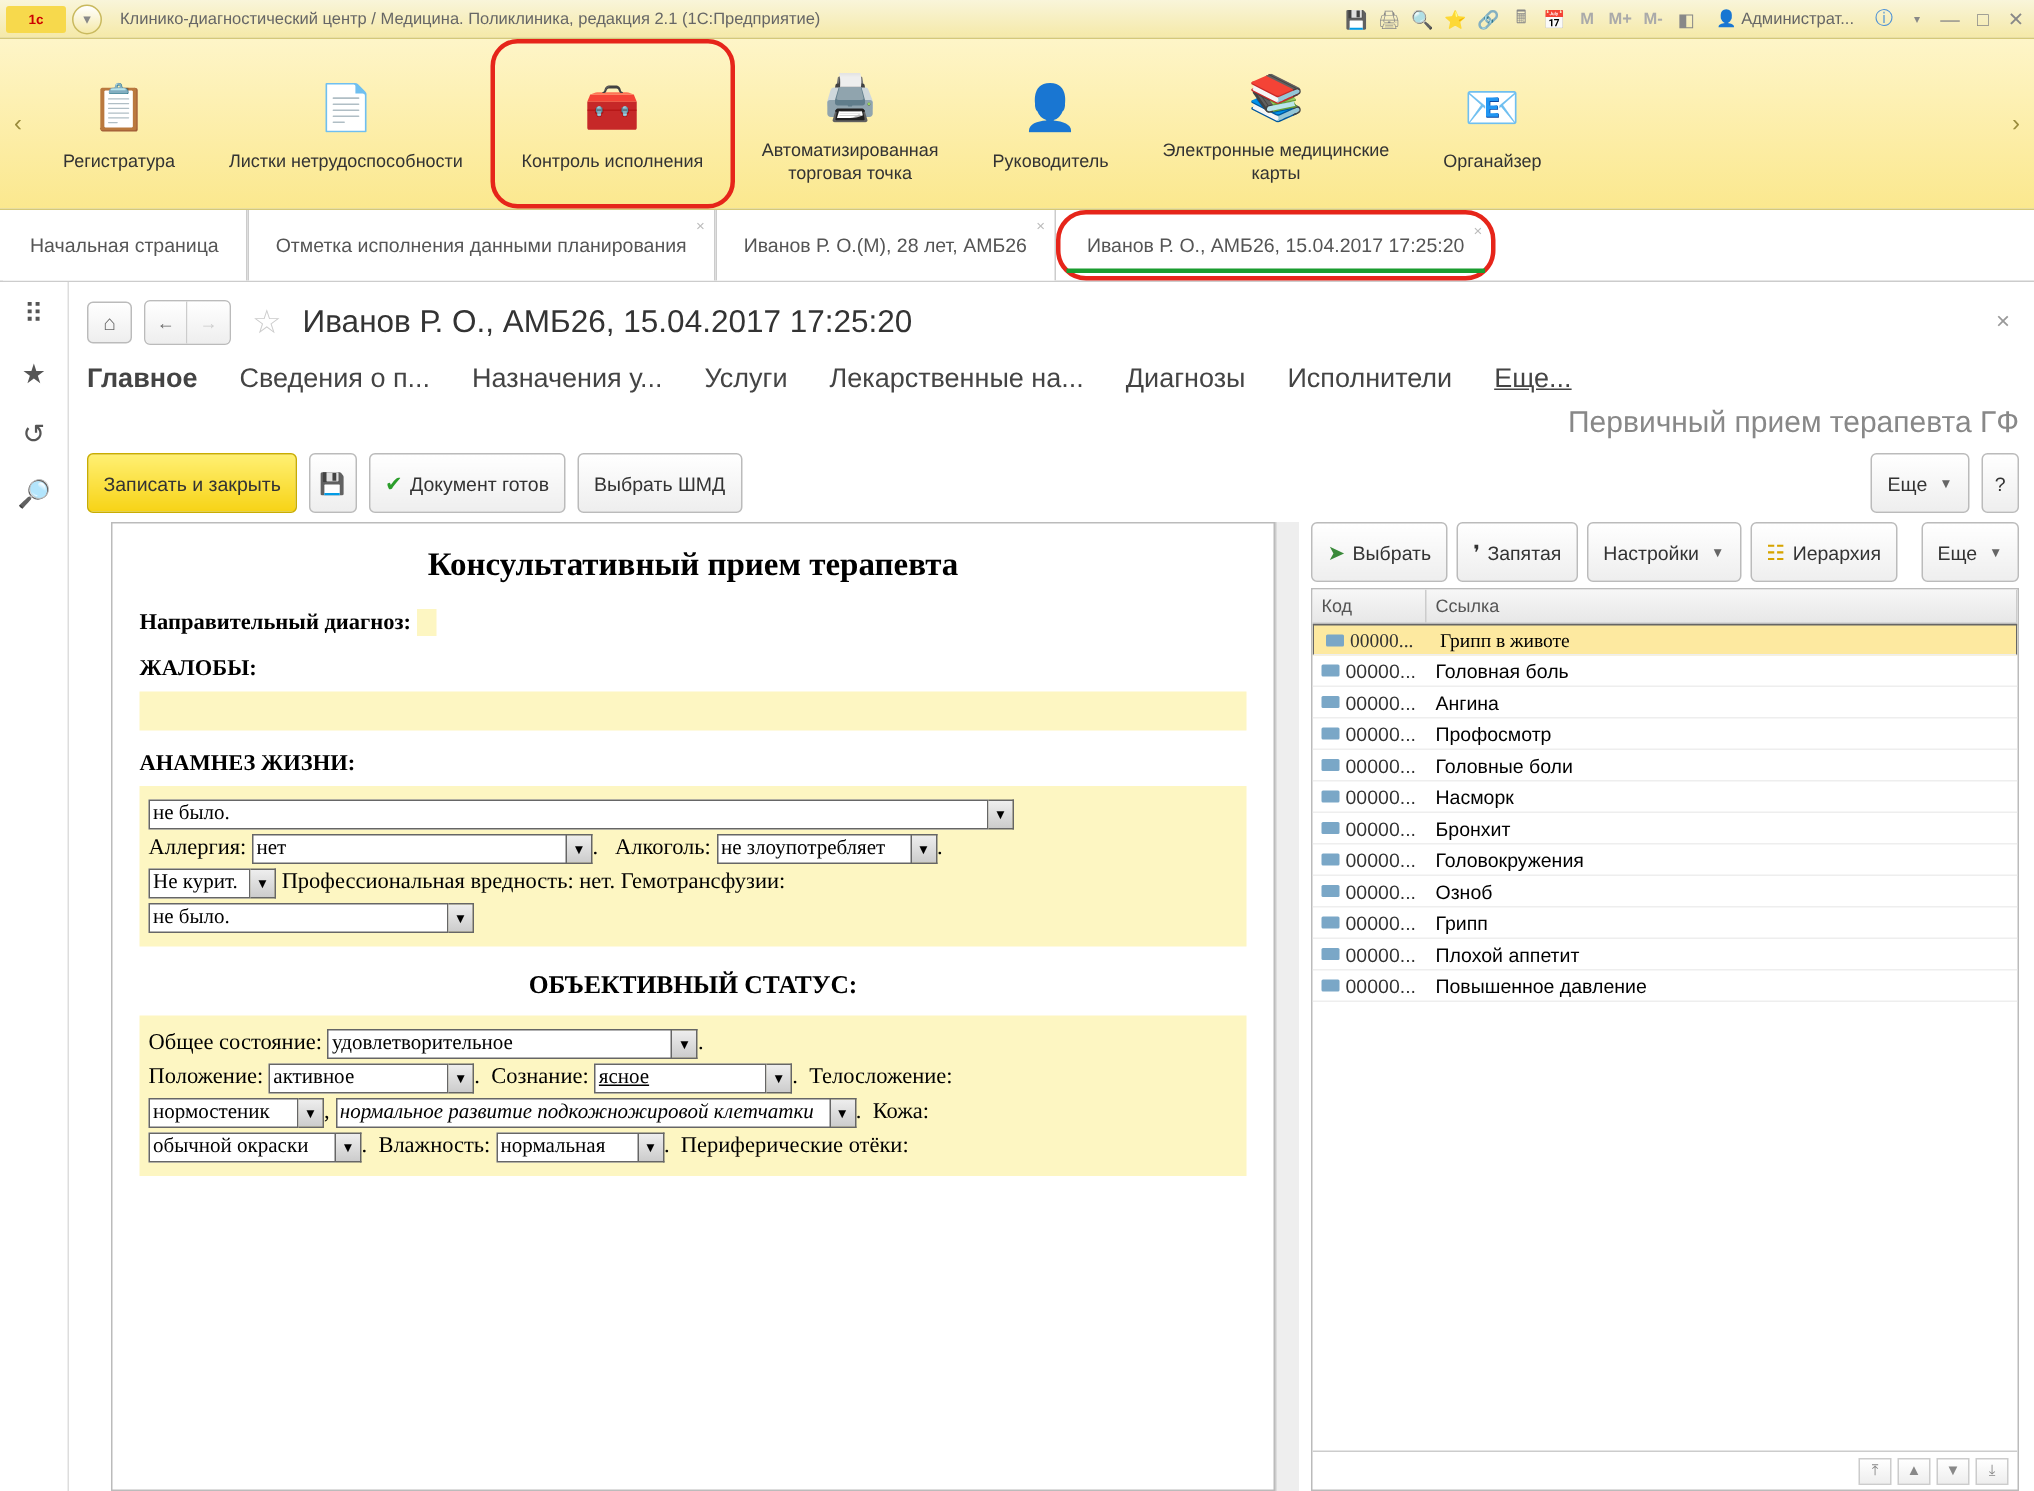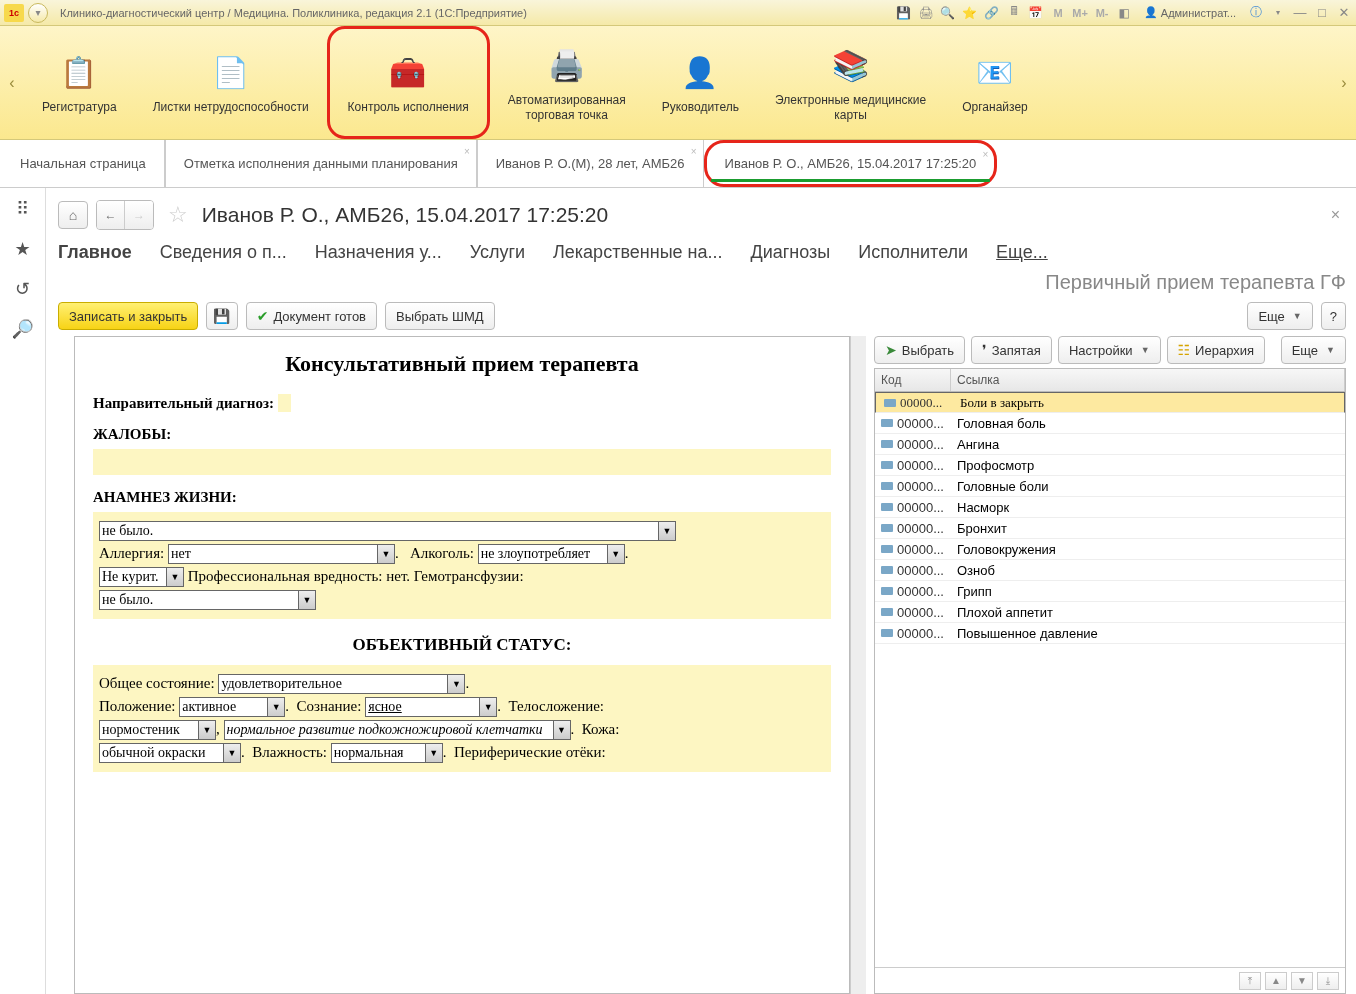--- a/index.html
+++ b/index.html
@@ -1,20 +1,20 @@
 <!DOCTYPE html>
 <html><head>
 <meta charset="utf-8">
 <style>
 * { box-sizing: border-box; margin: 0; padding: 0; }
 body { font-family: Arial, sans-serif; font-size: 12px; background: #fff; width: 1356px; height: 994px; overflow: hidden; }
 
 
 .titlebar { height: 26px; background: linear-gradient(#f9f5da, #f5e9a8); border-bottom: 1px solid #d4c87a; display: flex; align-items: center; padding: 0 4px; }
-.titlebar .logo { width: 20px; height: 18px; background: #f7d94c; border-radius: 2px; margin-right: 4px; display:flex; align-items:center; justify-content:center; font-size:9px; color:#c00; font-weight:bold;}
+.titlebar .logo { width: 40px; height: 18px; background: #f7d94c; border-radius: 2px; margin-right: 4px; display:flex; align-items:center; justify-content:center; font-size:9px; color:#c00; font-weight:bold;}
 .titlebar .nav-circle { width: 20px; height: 20px; border: 1px solid #c9b95e; border-radius: 50%; background: linear-gradient(#fff,#f5e9a8); margin-right: 4px; display:flex; align-items:center; justify-content:center; font-size:10px; color:#888;}
 .titlebar .title { color: #666; font-size: 11px; flex: 1; margin-left: 8px; }
 .titlebar .tb-icons { display: flex; align-items: center; gap: 6px; }
 .titlebar .tb-icon { width: 16px; height: 16px; display:flex; align-items:center; justify-content:center; font-size:12px; color:#888; cursor:pointer;}
 .titlebar .tb-icon.m { font-weight: bold; color:#aaa; font-size:11px;}
 .titlebar .user { color:#666; font-size:11px; margin: 0 6px; display:flex; align-items:center; gap:3px;}
 .titlebar .wc { width:16px; height:16px; display:flex; align-items:center; justify-content:center; color:#888; cursor:pointer; font-size:13px;}
 
 
 .main-toolbar { height: 114px; background: linear-gradient(#fef5c8, #fbe88e); display: flex; align-items: center; position: relative; border-bottom: 1px solid #d4c87a;}
@@ -52,21 +52,21 @@
 
 .hnav { display:flex; gap:28px; padding: 4px 0 8px 0; font-size:18px;}
 .hnav .hn-item { color:#444; cursor:pointer;}
 .hnav .hn-item.active { font-weight:bold;}
 .hnav .hn-item.under { text-decoration: underline;}
 
 .subtitle { font-size:20px; color:#888; margin-bottom:8px;text-align:right;}
 
 
 .cmd-bar { display:flex; align-items:center; gap:8px; margin-bottom:6px;}
-.btn { border:1px solid #bbb; border-radius:4px; background:linear-gradient(#fff,#eee); padding:4px 10px; font-size:13px; color:#333; cursor:pointer; display:inline-flex; align-items:center; gap:5px; height:28px;}
+.btn { border:1px solid #bbb; border-radius:4px; background:linear-gradient(#fff,#eee); padding:4px 10px; font-size:13px; color:#333; cursor:pointer; display:inline-flex; align-items:center; gap:5px; height:40px;}
 .btn.yellow { background: linear-gradient(#fff073, #f7d316); border-color:#c9ad00;}
 .btn .ico { font-size:14px;}
 .btn .dd { font-size:9px; color:#666; margin-left:3px;}
 .cmd-bar .spacer { flex:1;}
 
 
 .cols { display:flex; gap:8px; flex:1; overflow:hidden;padding-left:16px;}
 .col-left { flex:1; display:flex;}
 .doc-frame { flex:1; border:1px solid #bbb; background:#fff; padding: 10px 18px; overflow-y:auto; position:relative;}
 .doc-frame h2 { font-family: 'Times New Roman', serif; font-size:22px; font-weight:bold; text-align:center; margin: 4px 0 18px;}
@@ -277,21 +277,21 @@
             <div class="line">
               <span>Общее состояние:</span>
               <span class="sel-wrap">
                   <input class="sel" style="width: 230px;" value="удовлетворительное">
                   <span class="dd-btn">▼</span>
                 </span>.
             </div>
             <div class="line">
               <span>Положение:</span>
               <span class="sel-wrap">
-                  <input class="sel" style="width: 89px;" value="активное">
+                  <input class="sel" style="width: 120px;" value="активное">
                   <span class="dd-btn">▼</span>
                 </span>.
               &nbsp;<span>Сознание:</span>
               <span class="sel-wrap">
                   <input class="sel" style="width: 115px; text-decoration: underline;" value="ясное">
                   <span class="dd-btn">▼</span>
                 </span>.
               &nbsp;<span>Телосложение:</span>
             </div>
             <div class="line">
@@ -347,21 +347,21 @@
             </div>
         </div>
         <div class="table-wrap">
           <div class="thead">
             <div class="th" style="width:76px;">Код</div>
             <div class="th" style="flex:1;">Ссылка</div>
           </div>
           <div class="tbody" id="tbody">
               <div class="trow sel">
                 <div class="td1"><span class="mini-icon"></span>00000...</div>
-                <div class="td2">Боли в закрыть</div>
+                <div class="td2">Грипп в животе</div>
               </div>
               <div class="trow">
                 <div class="td1"><span class="mini-icon"></span>00000...</div>
                 <div class="td2">Головная боль</div>
               </div>
               <div class="trow">
                 <div class="td1"><span class="mini-icon"></span>00000...</div>
                 <div class="td2">Ангина</div>
               </div>
               <div class="trow">

